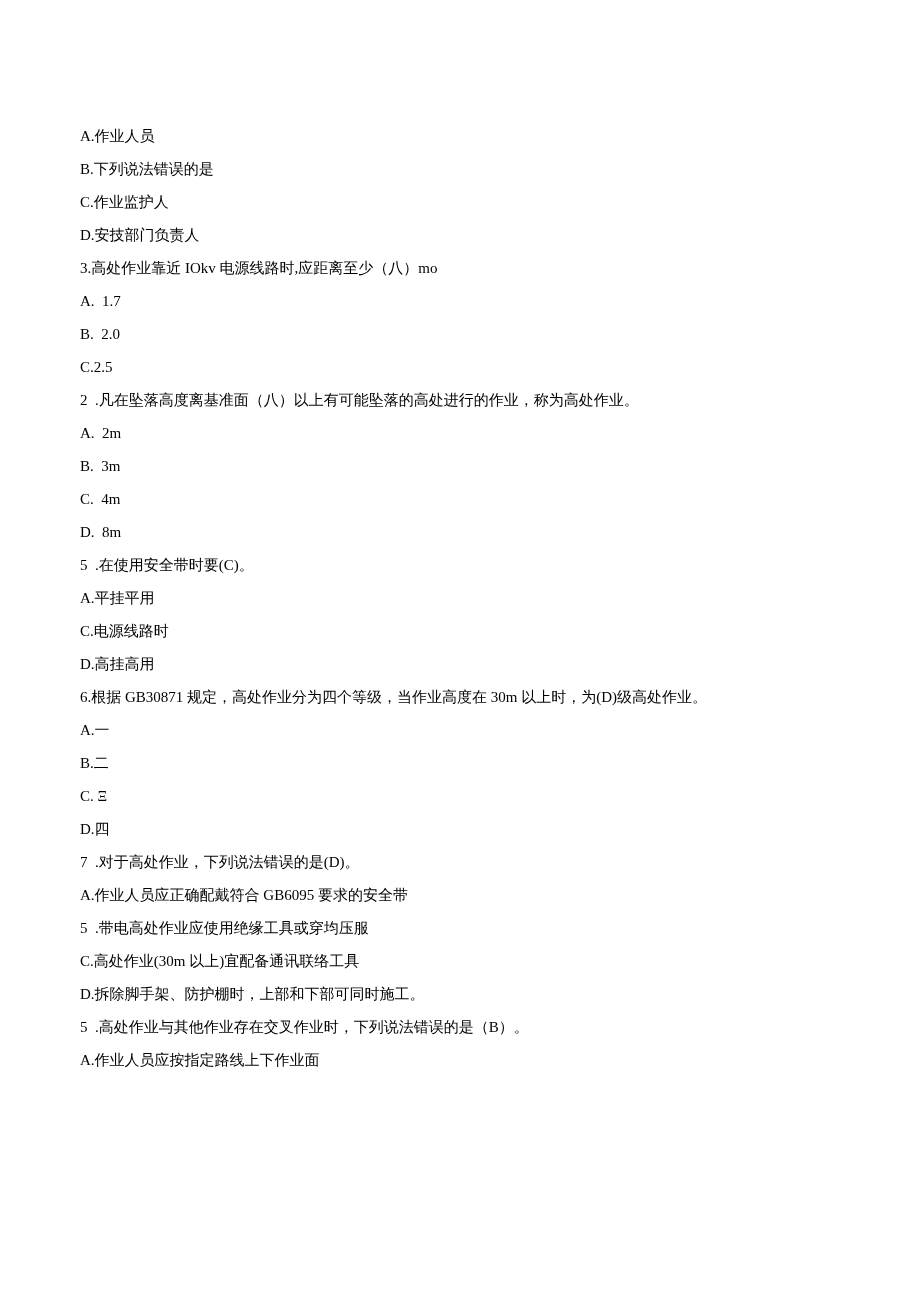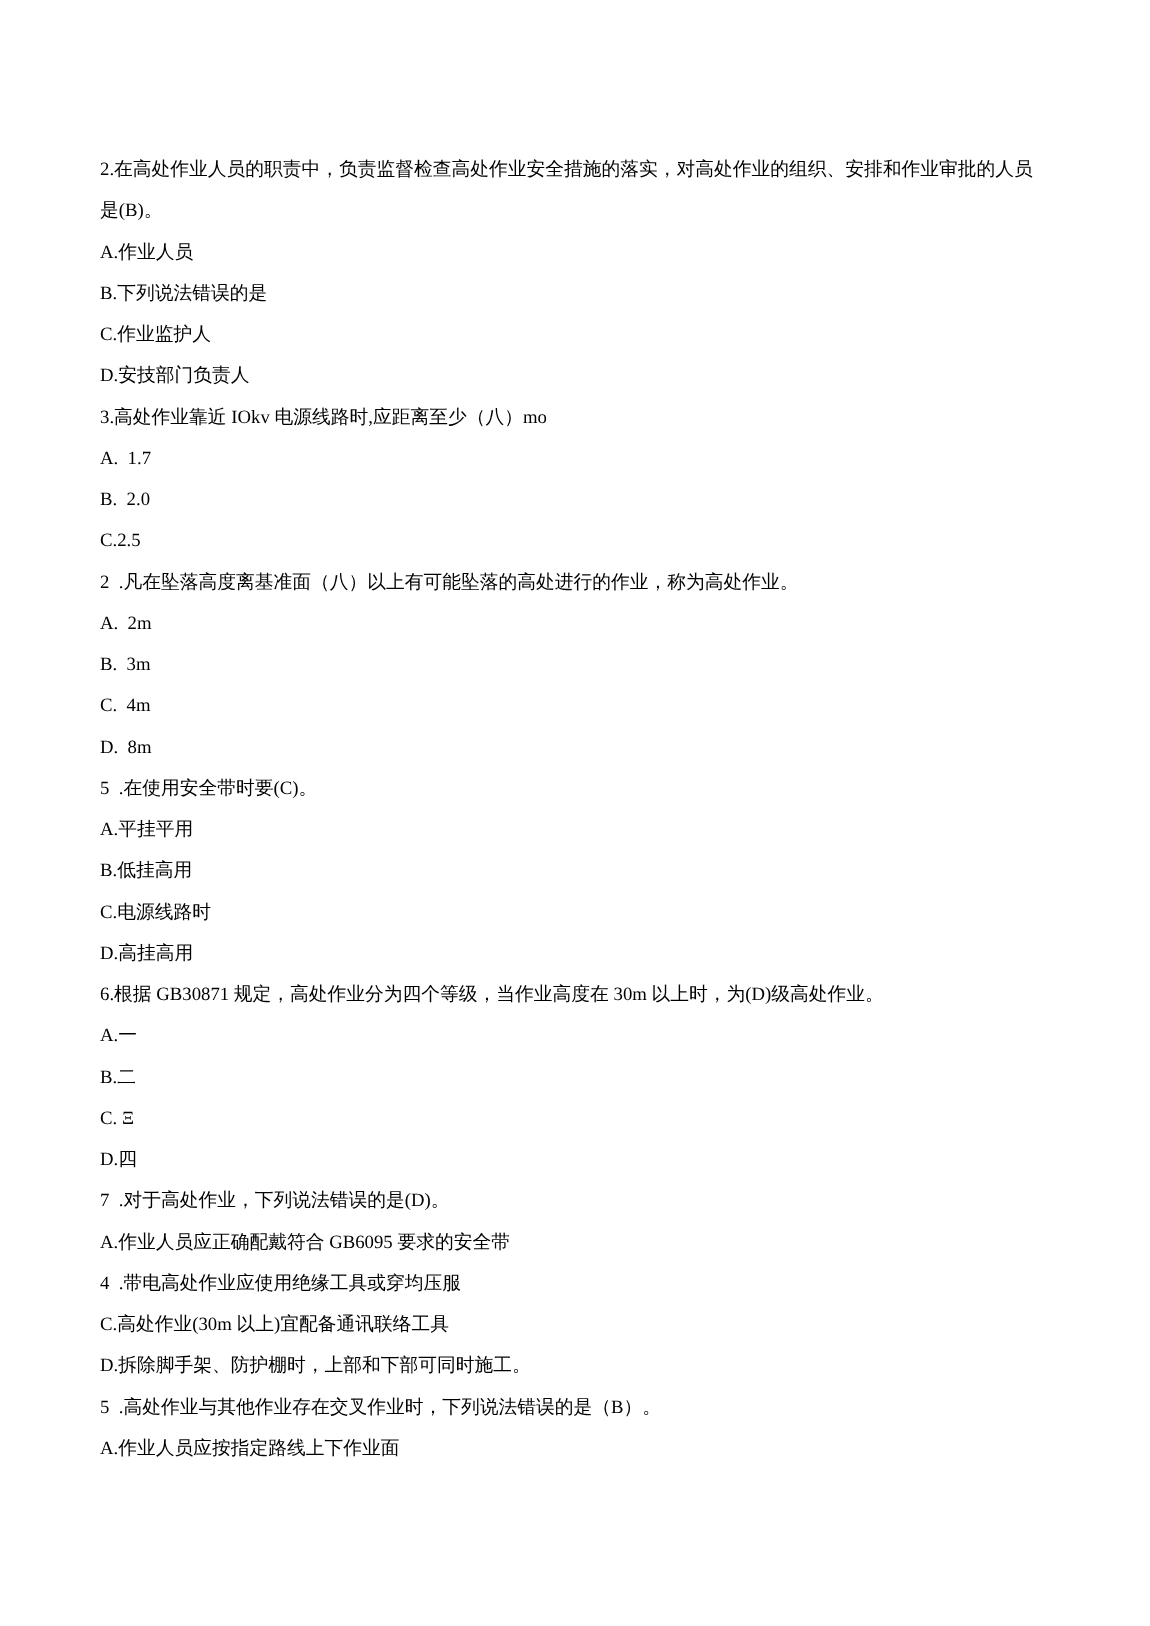--- a/index.html
+++ b/index.html
@@ -17,44 +17,42 @@
       line-height: 2.2;
     }
     .line {
       white-space: pre-wrap;
     }
   </style>
 </head>
 <body>
 
 <div id="document-content">
-    <div class="line">2.在高处作业人员的职责中，负责监督检查高处作业安全措施的落实，对高处作业的组织、安排和作业审批的人员是(B)。</div>
     <div class="line">A.作业人员</div>
     <div class="line">B.下列说法错误的是</div>
     <div class="line">C.作业监护人</div>
     <div class="line">D.安技部门负责人</div>
     <div class="line">3.高处作业靠近 IOkv 电源线路时,应距离至少（八）mo</div>
     <div class="line">A.  1.7</div>
     <div class="line">B.  2.0</div>
     <div class="line">C.2.5</div>
     <div class="line">2  .凡在坠落高度离基准面（八）以上有可能坠落的高处进行的作业，称为高处作业。</div>
     <div class="line">A.  2m</div>
     <div class="line">B.  3m</div>
     <div class="line">C.  4m</div>
     <div class="line">D.  8m</div>
     <div class="line">5  .在使用安全带时要(C)。</div>
     <div class="line">A.平挂平用</div>
-    <div class="line">B.低挂高用</div>
     <div class="line">C.电源线路时</div>
     <div class="line">D.高挂高用</div>
     <div class="line">6.根据 GB30871 规定，高处作业分为四个等级，当作业高度在 30m 以上时，为(D)级高处作业。</div>
     <div class="line">A.一</div>
     <div class="line">B.二</div>
     <div class="line">C. Ξ</div>
     <div class="line">D.四</div>
     <div class="line">7  .对于高处作业，下列说法错误的是(D)。</div>
     <div class="line">A.作业人员应正确配戴符合 GB6095 要求的安全带</div>
-    <div class="line">4  .带电高处作业应使用绝缘工具或穿均压服</div>
+    <div class="line">5  .带电高处作业应使用绝缘工具或穿均压服</div>
     <div class="line">C.高处作业(30m 以上)宜配备通讯联络工具</div>
     <div class="line">D.拆除脚手架、防护棚时，上部和下部可同时施工。</div>
     <div class="line">5  .高处作业与其他作业存在交叉作业时，下列说法错误的是（B）。</div>
     <div class="line">A.作业人员应按指定路线上下作业面</div>
   </div>
 
 </body></html>

